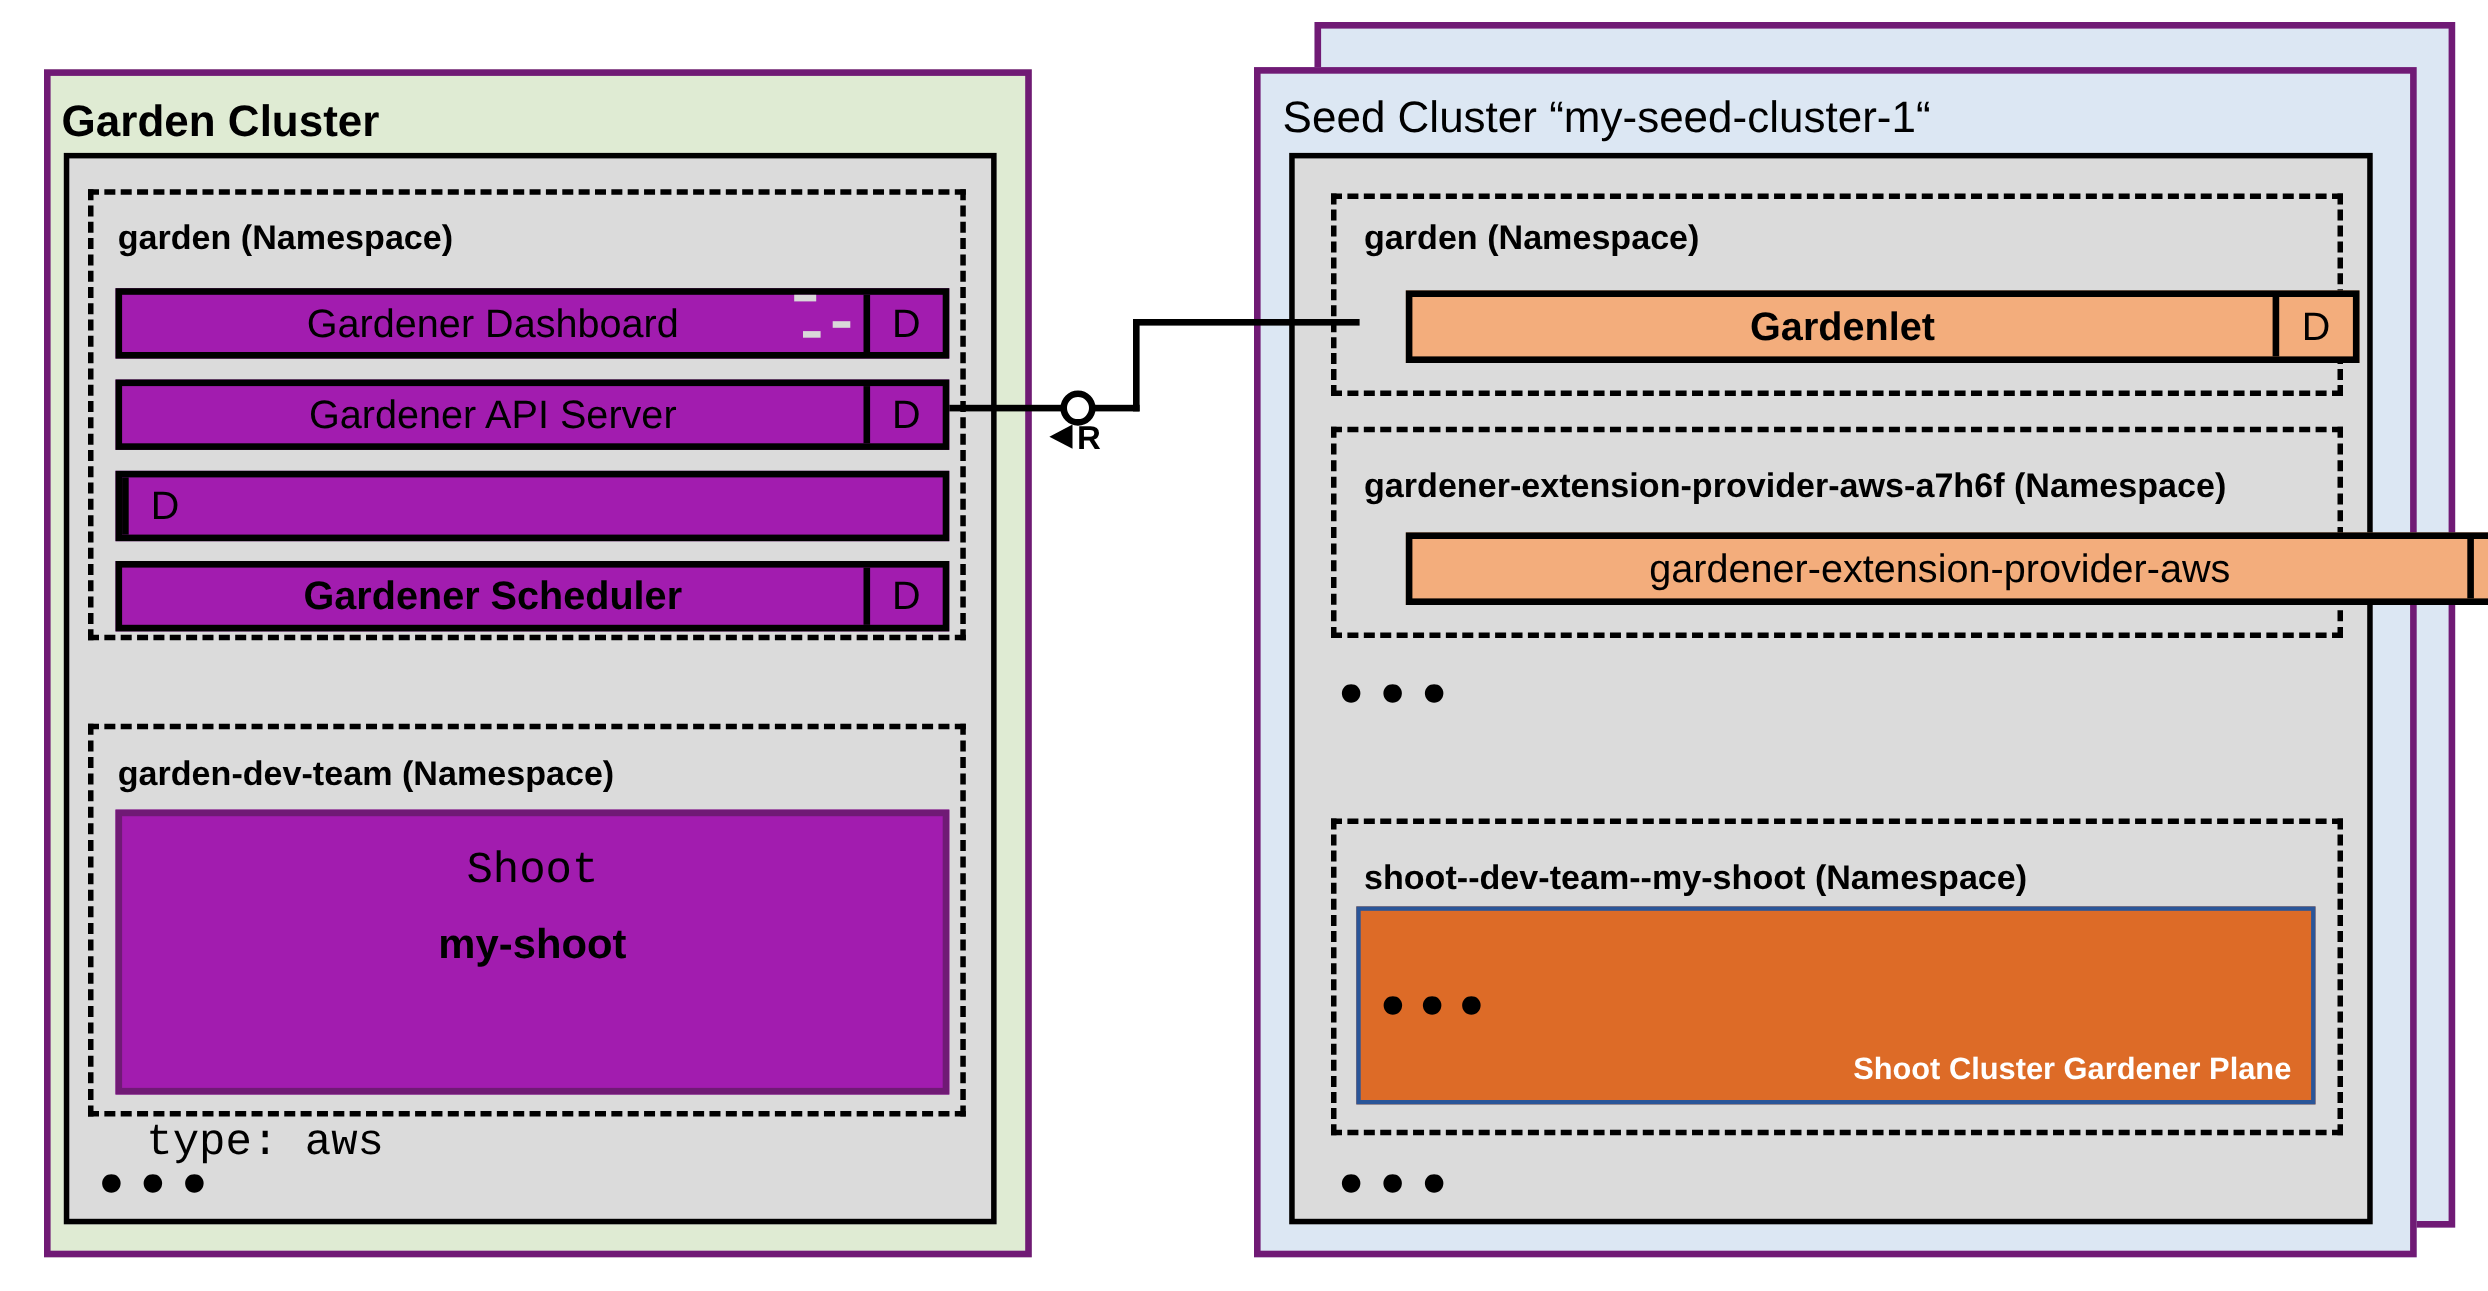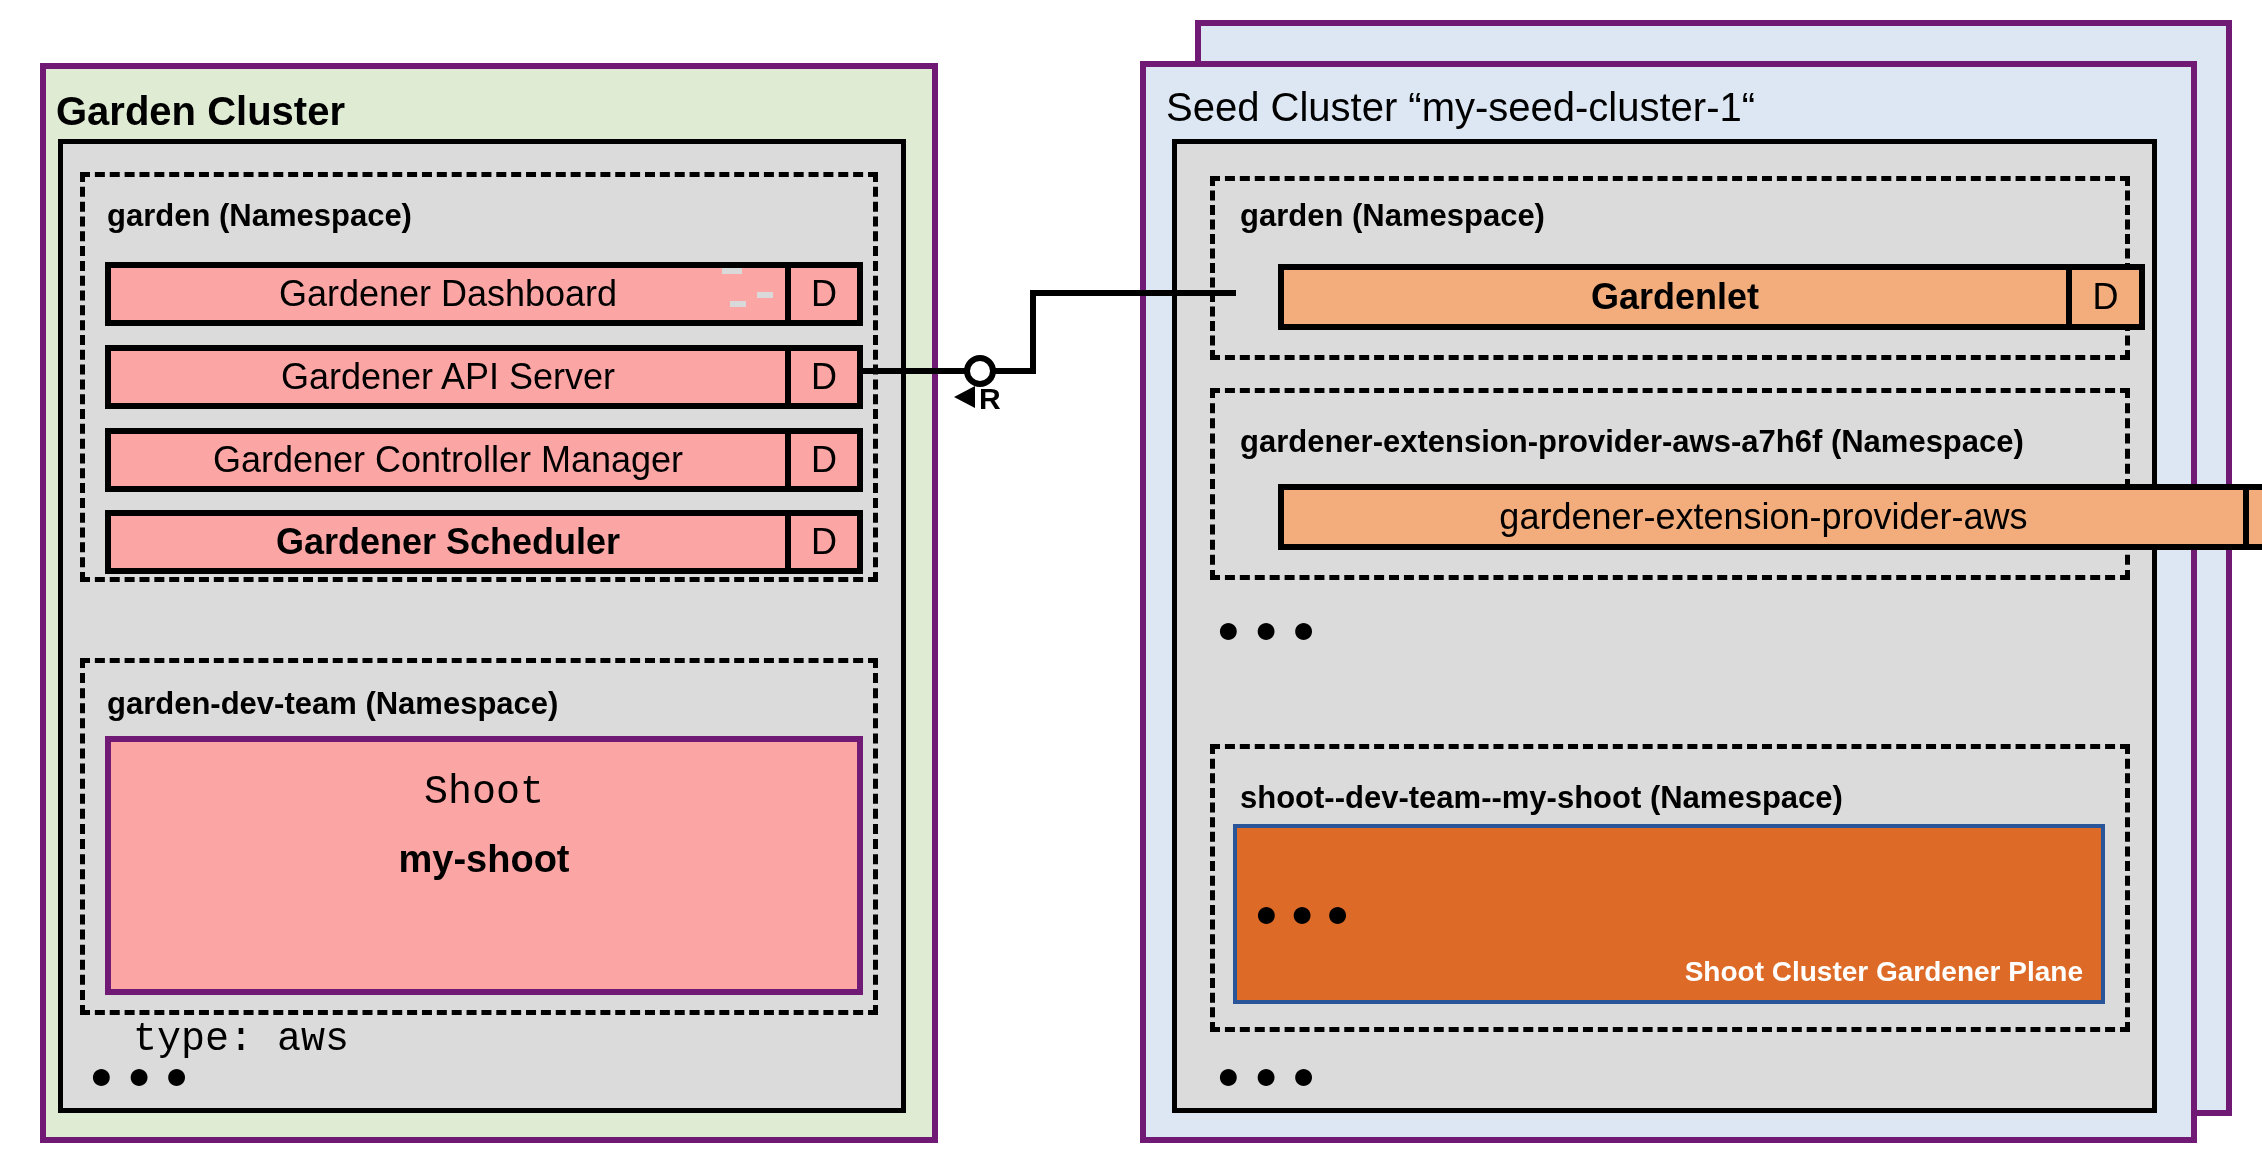--- a/index.html
+++ b/index.html
@@ -4,21 +4,21 @@
 <style>
   html,body{margin:0;padding:0;background:#ffffff;}
   .canvas{position:relative;width:2262px;height:1174px;font-family:"Liberation Sans",sans-serif;color:#000;overflow:hidden;}
   .box{position:absolute;box-sizing:border-box;}
   .solid6{border:6px solid #701a75;}
   .solid5{border:5px solid #000;}
   .dashedb{border:5px dashed #000;}
   .green-bg{background:#dfebd3;}
   .gray-bg{background:#dbdbdb;}
   .blue-bg{background:#dce7f3;}
-  .compgreen-bg{background:#fca5a5;}
+  .compgreen-bg{background:#a21caf;}
   .orange-bg{background:#f3ad7c;margin-left:42px;}
   .cluster-title{position:absolute;font-size:40px;line-height:46px;white-space:nowrap;}
   .ns-label{position:absolute;font-size:31px;font-weight:bold;line-height:36px;white-space:nowrap;}
   .comp-row{position:absolute;box-sizing:border-box;border:6px solid #000;display:flex;align-items:stretch;}
   .comp-lbl{flex:1;display:flex;align-items:center;justify-content:center;font-size:36px;white-space:nowrap;}
   .dcell{border-left:6px solid #000;display:flex;align-items:center;justify-content:center;font-size:36px;}
   .dcell-l{width:66px;}
   .dcell-r{width:67px;}
   .bold{font-weight:bold;}
   .mono{font-family:"Liberation Mono",monospace;}
@@ -54,21 +54,20 @@
   <div class="faint" style="left:722px;top:268px;width:20px;height:6px;"></div>
   <div class="faint" style="left:757px;top:292px;width:16px;height:6px;"></div>
   <div class="faint" style="left:730px;top:301px;width:16px;height:6px;"></div>
 
   <div class="comp-row compgreen-bg" style="left:105px;top:345px;width:758px;height:64px;">
     <div class="comp-lbl">Gardener API Server</div>
     <div class="dcell dcell-l">D</div>
   </div>
 
   <div class="comp-row compgreen-bg" style="left:105px;top:428px;width:758px;height:64px;">
-    <div class="comp-lbl">Gardener Controller Manager</div>
     <div class="dcell dcell-l">D</div>
   </div>
 
   <div class="comp-row compgreen-bg" style="left:105px;top:510px;width:758px;height:64px;">
     <div class="comp-lbl bold">Gardener Scheduler</div>
     <div class="dcell dcell-l">D</div>
   </div>
 
   <div class="box dashedb" style="left:80px;top:658px;width:798px;height:357px;"></div>
   <div class="ns-label" style="left:107px;top:686px;">garden-dev-team (Namespace)</div>

